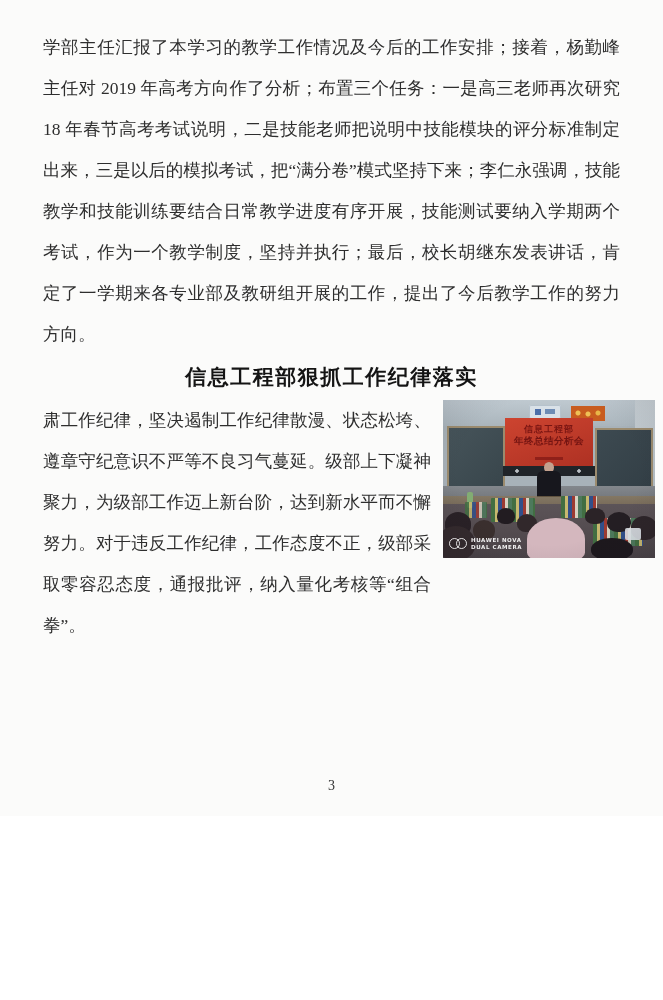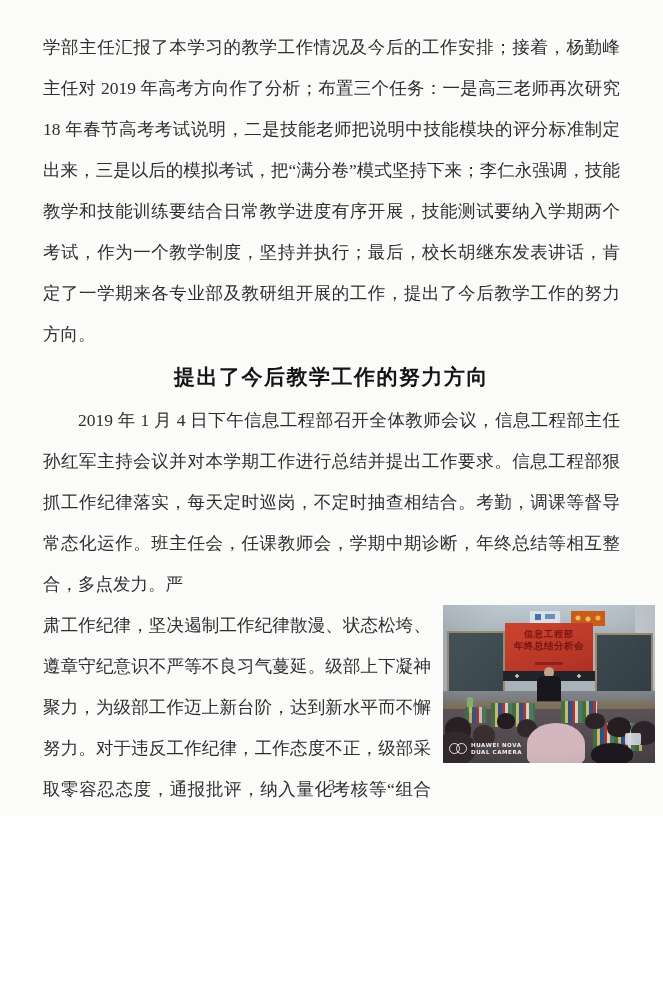--- a/index.html
+++ b/index.html
@@ -138,23 +138,22 @@
 </style>
 </head>
 <body>
 
 <div class="page">
   <div class="content">
 
     <p class="body-par">学部主任汇报了本学习的教学工作情况及今后的工作安排；接着，杨勤峰主任对 2019 年高考方向作了分析；布置三个任务：一是高三老师再次研究 18 年春节高考考试说明，二是技能老师把说明中技能模块的评分标准制定出来，三是以后的模拟考试，把“满分卷”模式坚持下来；李仁永强调，技能教学和技能训练要结合日常教学进度有序开展，技能测试要纳入学期两个考试，作为一个教学制度，坚持并执行；最后，校长胡继东发表讲话，肯定了一学期来各专业部及教研组开展的工作，提出了今后教学工作的努力方向。</p>
 
 
-    <h2 class="section-heading">提出了今后教学工作的努力方向</h2>
-
-    <p class="body-par indent">2019 年 1 月 4 日下午信息工程部召开全体教师会议，信息工程部主任孙红军主持会议并对本学期工作进行总结并提出工作要求。信息工程部狠抓工作纪律落实，每天定时巡岗，不定时抽查相结合。考勤，调课等督导常态化运作。班主任会，任课教师会，学期中期诊断，年终总结等相互整合，多点发力。严</p>
+    <h2 class="section-heading">信息工程部狠抓工作纪律落实</h2>
+
 
     <p class="body-par">
       <span class="photo">
         <span class="photo-inner">
           <span class="ph-wall"></span>
           <span class="ph-wall-right"></span>
           <span class="ph-poster-blue1"></span>
           <span class="ph-poster-blue2"></span>
           <span class="ph-sign">
               <i></i>

